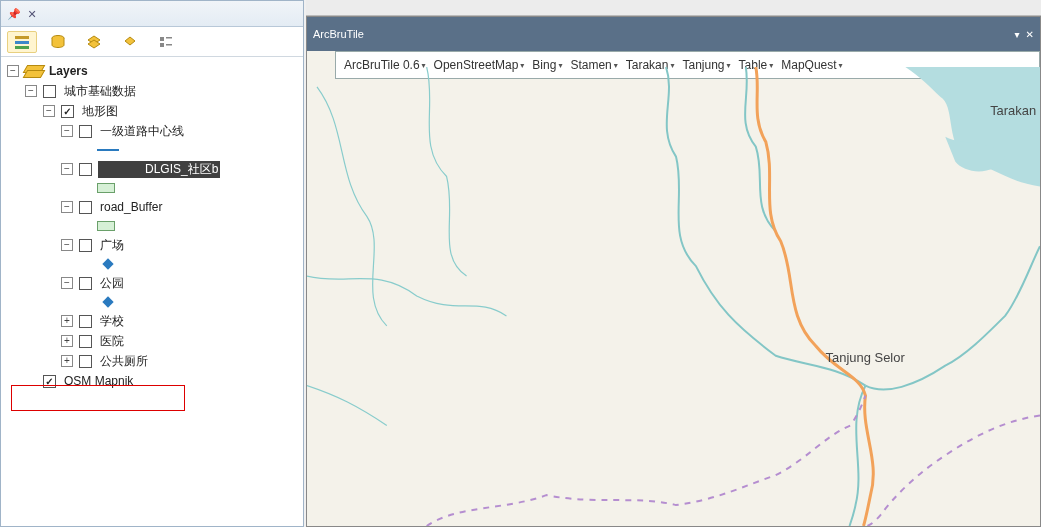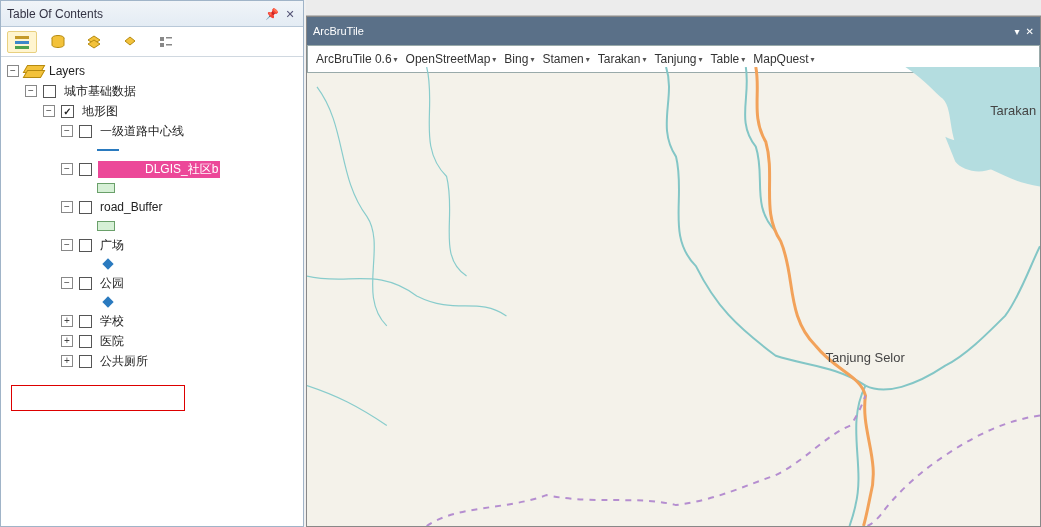--- a/index.html
+++ b/index.html
@@ -20,58 +20,57 @@
   .lvl0 { padding-left: 4px; }
   .lvl1 { padding-left: 22px; }
   .lvl2 { padding-left: 40px; }
   .lvl3 { padding-left: 58px; }
   .swatch-row { padding-left: 94px; height: 18px; display: flex; align-items: center; }
   .exp { width: 12px; height: 12px; border: 1px solid #888; color: #444; font-size: 10px; line-height: 10px; text-align: center; background: #fff; margin-right: 4px; user-select: none; }
   .exp-blank { width: 12px; height: 12px; margin-right: 4px; }
   .chk { width: 13px; height: 13px; border: 1px solid #555; background: #fff; margin-right: 4px; display: inline-flex; align-items: center; justify-content: center; font-size: 10px; }
   .chk.checked::after { content: "✓"; font-weight: bold; }
   .lbl { padding: 0 2px; }
-  .lbl.sel { background: #ec4899; color: #fff; padding-left: 47px; }
+  .lbl.sel { background: #404040; color: #fff; padding-left: 47px; }
   .layers-icon { width: 16px; height: 12px; margin-right: 4px; display:inline-block; position:relative; }
   .layers-icon::before, .layers-icon::after { content:""; position:absolute; left:0; width:16px; height:6px; background:#f3c23b; border:1px solid #b58a10; transform:skewX(-30deg); }
   .layers-icon::before { top:0; }
   .layers-icon::after { top:5px; }
-  .bold { font-weight: normal; }
+  .bold { font-weight: bold; }
 
   .sw-line { width: 22px; height: 2px; background: #2a7abf; }
   .sw-rect { width: 18px; height: 10px; border: 1px solid #6aa06a; background: #d6f0d6; }
   .sw-diamond { width: 8px; height: 8px; background: #2a7abf; transform: rotate(45deg); margin-left: 7px; }
 
   .red-box { position: absolute; left: 10px; top: 384px; width: 174px; height: 26px; border: 1px solid #d00; pointer-events: none; }
 
   
   .map-wrap { position: absolute; left: 306px; top: 16px; right: 0; bottom: 0; border: 1px solid #888; background: #f4f2ea; }
   .toolbar-row { position: absolute; left: 306px; top: 0; right: 0; height: 16px; background: #ececec; border-bottom: 1px solid #bbb; }
 
-  .bru-title { height: 28px; background: #5a7088; color: #fff; font-size: 11px; display: flex; align-items: center; justify-content: space-between; padding: 0 6px; }
+  .bru-title { height: 34px; background: #5a7088; color: #fff; font-size: 11px; display: flex; align-items: center; justify-content: space-between; padding: 0 6px; }
   .bru-title .r { display: flex; gap: 6px; font-size: 10px; }
-  .bru-menu { height: 28px; background: #fff; border: 1px solid #9aa; display: flex; align-items: center; gap: 4px; padding: 0 6px; font-size: 12px; color: #333; }
+  .bru-menu { height: 28px; background: #fff; border: 1px solid #9aa; display: flex; align-items: center; gap: 4px; padding: 0 6px; font-size: 12px; color: #333; margin-left: 28px; }
   .mitem { display: flex; align-items: center; gap: 2px; padding: 0 2px; }
   .dd { font-size: 8px; color: #555; }
 
   .map-canvas { position: absolute; left: 0; top: 50px; right: 0; bottom: 0; }
   .map-canvas svg { width: 100%; height: 100%; }
   .river { stroke: #83c6c6; stroke-width: 2; fill: none; }
   .river-thin { stroke: #8cc; stroke-width: 1.2; fill: none; }
   .road { stroke: #f2a25a; stroke-width: 3; fill: none; }
   .boundary { stroke: #b58ed0; stroke-width: 2; stroke-dasharray: 6 6; fill: none; }
   .water { fill: #b4dde0; stroke: none; }
   .city { font-size: 13px; fill: #444; }
 </style>
 </head>
 <body>
 
 <div class="toc">
   <div class="toc-title">
-    <span>Table Of Contents</span>
     <span class="icons">
       <span>📌</span>
       <span>✕</span>
     </span>
   </div>
   <div class="toc-toolbar">
     <div class="tb-btn active">
       <svg viewBox="0 0 16 16">
           <rect x="1" y="2" width="14" height="3" fill="#c49a2a"></rect>
           <rect x="1" y="7" width="14" height="3" fill="#3c88c9"></rect>
@@ -178,20 +177,25 @@
       <span class="exp">+</span>
       <span class="chk"></span>
       <span class="lbl">医院</span>
     </div>
     <div class="node lvl3">
       <span class="exp">+</span>
       <span class="chk"></span>
       <span class="lbl">公共厕所</span>
     </div>
 
+    <div class="node lvl1">
+      <span class="exp-blank"></span>
+      <span class="chk checked"></span>
+      <span class="lbl">OSM Mapnik</span>
+    </div>
   </div>
   <div class="red-box"></div>
 </div>
 
 <div class="toolbar-row"></div>
 
 <div class="map-wrap">
   <div class="bru-title">
     <span>ArcBruTile</span>
     <span class="r">

